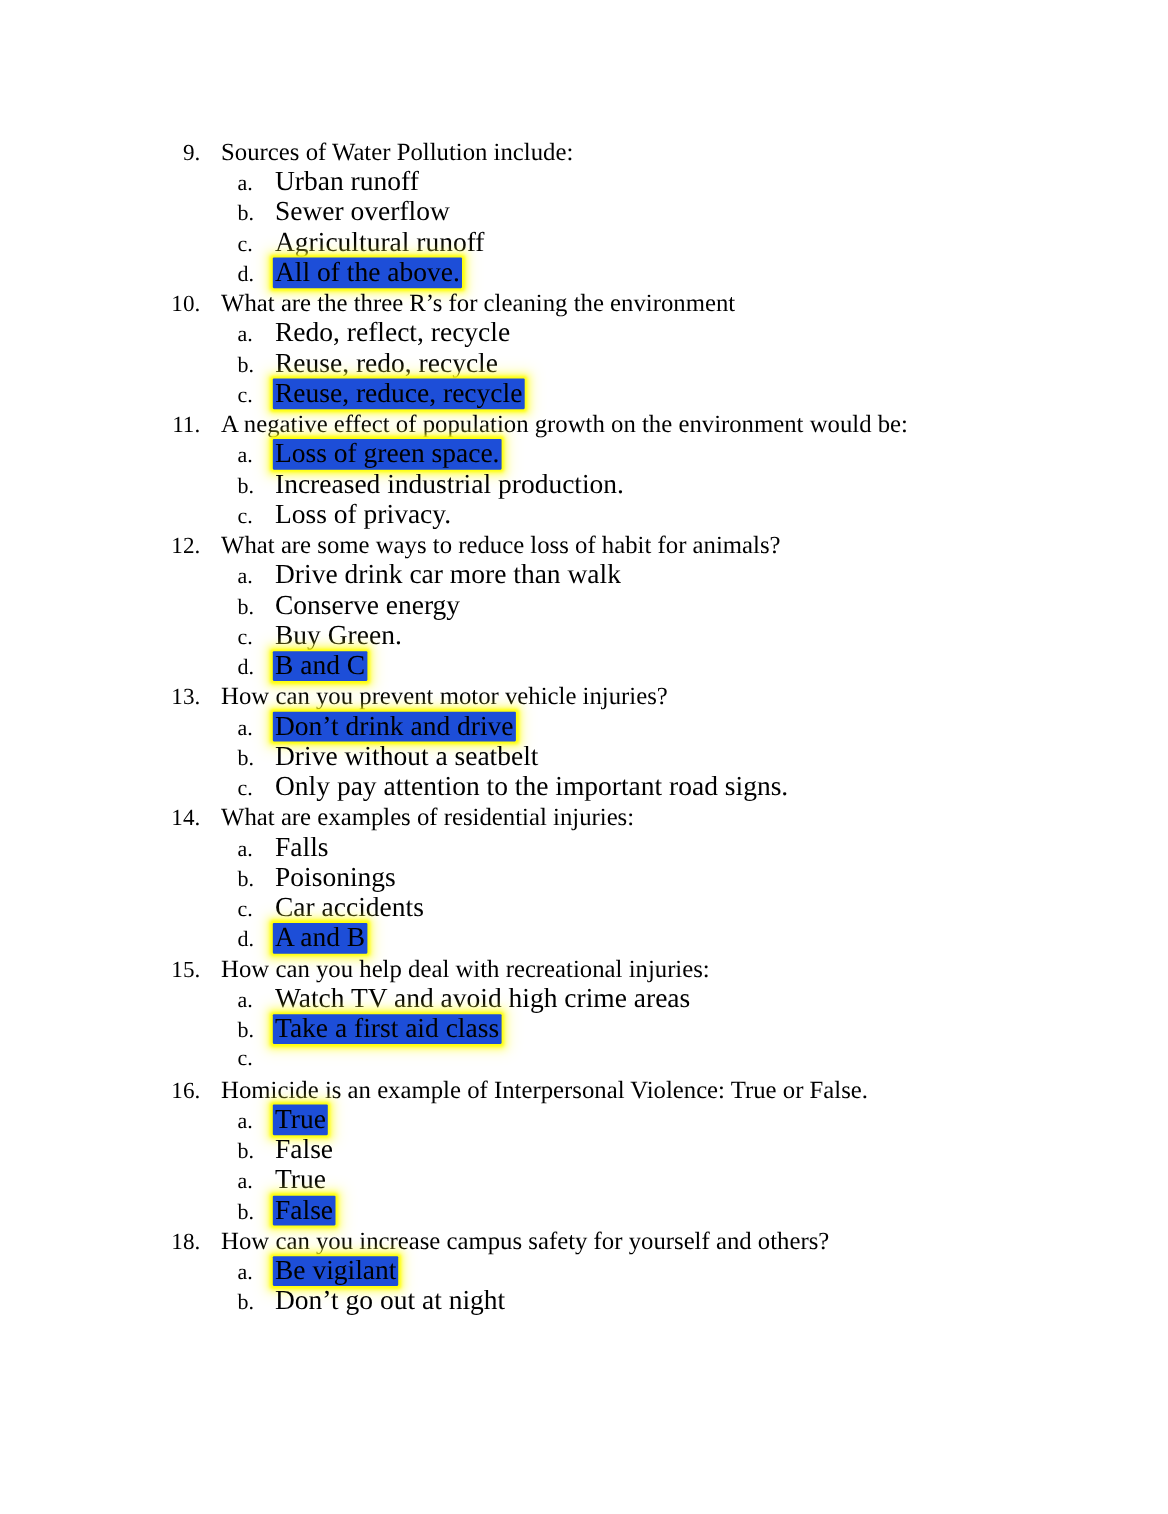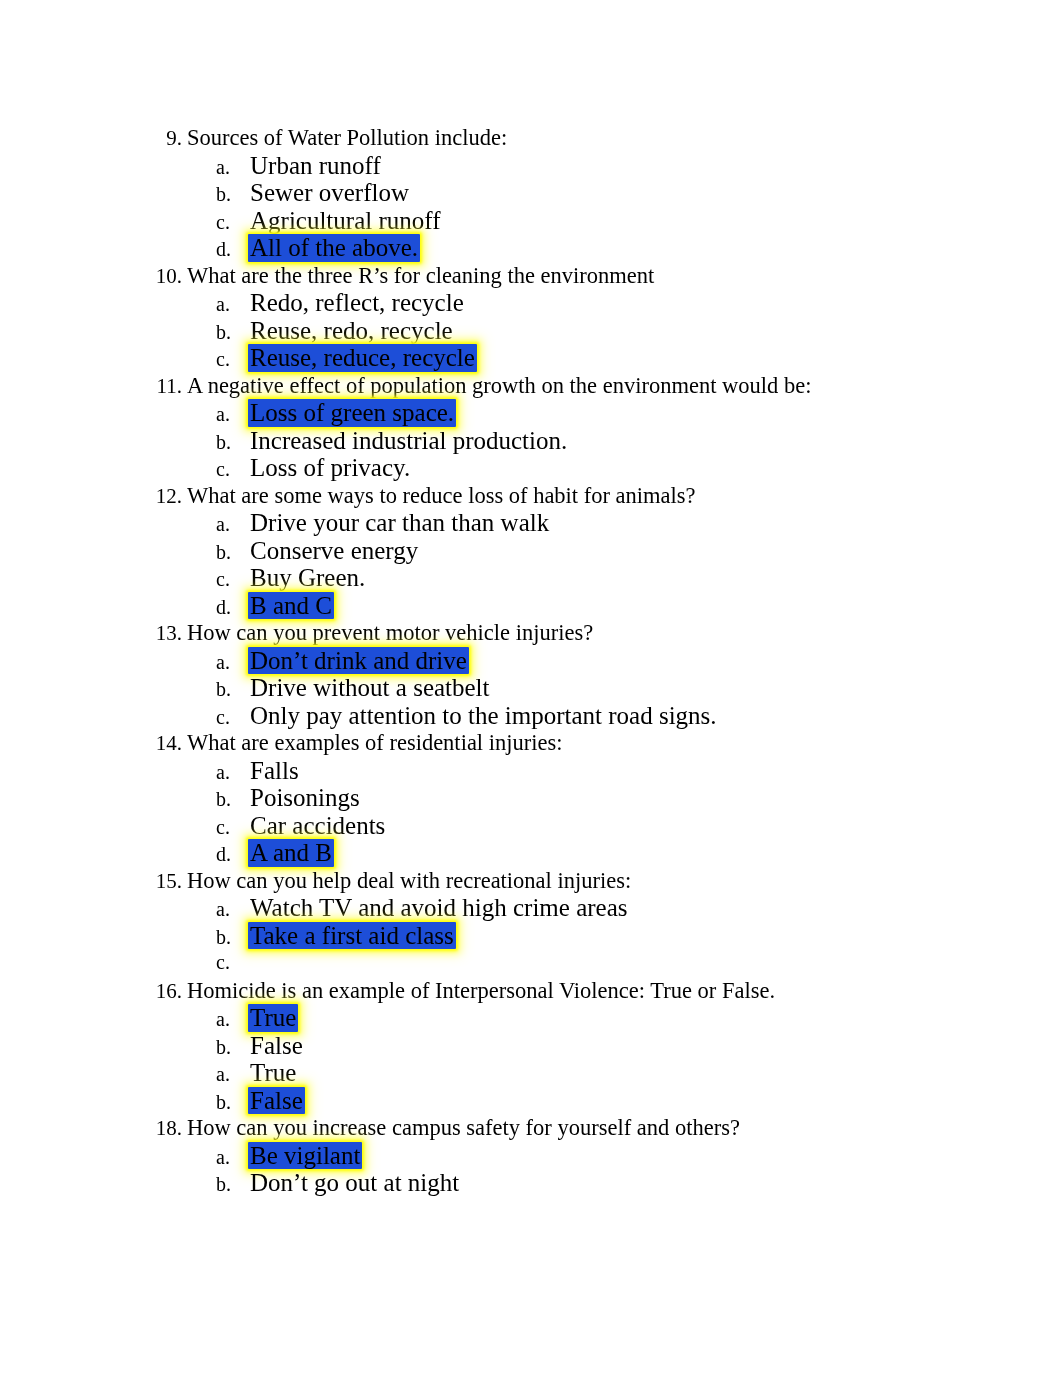--- a/index.html
+++ b/index.html
@@ -52,21 +52,21 @@
     width: 35px;
     margin-left: 147px;
     text-align: right;
     font-size: 21px;
     line-height: 27.5px;
     flex: 0 0 auto;
   }
 
   .q-text {
     display: inline-block;
-    margin-left: 5px;
+    margin-left: 19px;
     font-size: 22.5px;
     line-height: 27.5px;
     flex: 0 0 auto;
   }
 
   
   .answers {
     list-style: none;
     margin: 0;
     padding: 0;
@@ -179,21 +179,21 @@
         </ol>
       </li>
       <li class="question">
         <div class="q-line">
           <span class="q-num">12.</span>
           <span class="q-text">What are some ways to reduce loss of habit for animals?</span>
         </div>
         <ol class="answers">
           <li class="answer">
             <span class="a-letter">a.</span>
-            <span class="a-text">Drive your car than than walk</span>
+            <span class="a-text">Drive drink car more than walk</span>
           </li>
           <li class="answer">
             <span class="a-letter">b.</span>
             <span class="a-text">Conserve energy</span>
           </li>
           <li class="answer">
             <span class="a-letter">c.</span>
             <span class="a-text">Buy Green.</span>
           </li>
           <li class="answer">

